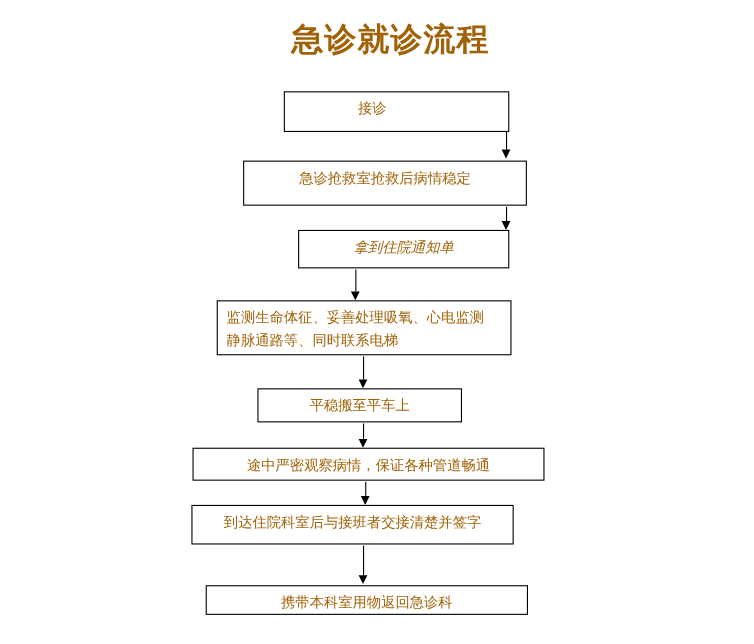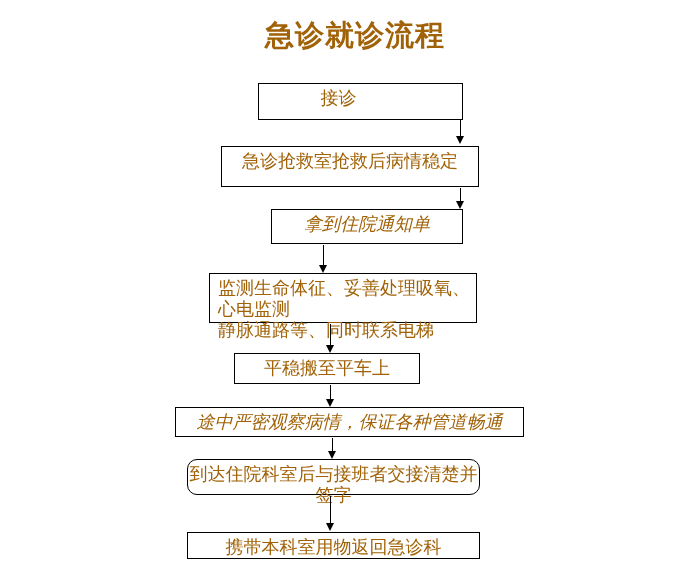--- a/index.html
+++ b/index.html
@@ -25,35 +25,34 @@
     font-size: 29px;
     font-weight: bold;
     letter-spacing: 1px;
     white-space: nowrap;
   }
   .flow-box {
     position: absolute;
     box-sizing: border-box;
     border: 1px solid #000000;
     background: #ffffff;
-    font-size: 18px;
+    font-size: 13px;
     line-height: 21px;
     display: flex;
     align-items: flex-start;      
     justify-content: center;
     text-align: center;
     padding-top: 4px;
     white-space: pre-line;
   }
   .flow-box.align-left {
     justify-content: flex-start;
     text-align: left;
     padding-left: 8px;
     padding-right: 6px;
-    margin-left: 12px;
   }
   .flow-box.nudge-left { padding-right: 44px; }
 
   .arrow-down {
     position: absolute;
     width: 1px;
     background: #000000;
   }
   .arrow-down::after {
     content: "";
@@ -88,23 +87,23 @@
 
   <div class="flow-box align-left" style="left:197px; top:273px; width:268px; height:50px;">监测生命体征、妥善处理吸氧、心电监测
 静脉通路等、同时联系电梯</div>
 
   <div class="arrow-down" style="left:330px; top:324px; height:21px;"></div>
 
   <div class="flow-box" style="left:234px; top:353px; width:186px; height:31px;">平稳搬至平车上</div>
 
   <div class="arrow-down" style="left:330px; top:385px; height:14px;"></div>
 
-  <div class="flow-box" style="left:175px; top:407px; width:349px; height:30px;font-style:italic;">途中严密观察病情，保证各种管道畅通</div>
+  <div class="flow-box" style="left:175px; top:407px; width:320px; height:30px;">途中严密观察病情，保证各种管道畅通</div>
 
   <div class="arrow-down" style="left:332px; top:438px; height:13px;"></div>
 
-  <div class="flow-box" style="left:187px; top:459px; width:293px; height:36px;border-radius:10px;">到达住院科室后与接班者交接清楚并签字</div>
+  <div class="flow-box" style="left:174px; top:459px; width:293px; height:36px;">到达住院科室后与接班者交接清楚并签字</div>
 
   <div class="arrow-down" style="left:330px; top:496px; height:27px;"></div>
 
   <div class="flow-box" style="left:187px; top:532px; width:293px; height:27px;">携带本科室用物返回急诊科</div>
 
 </div>
 
 </body></html>

